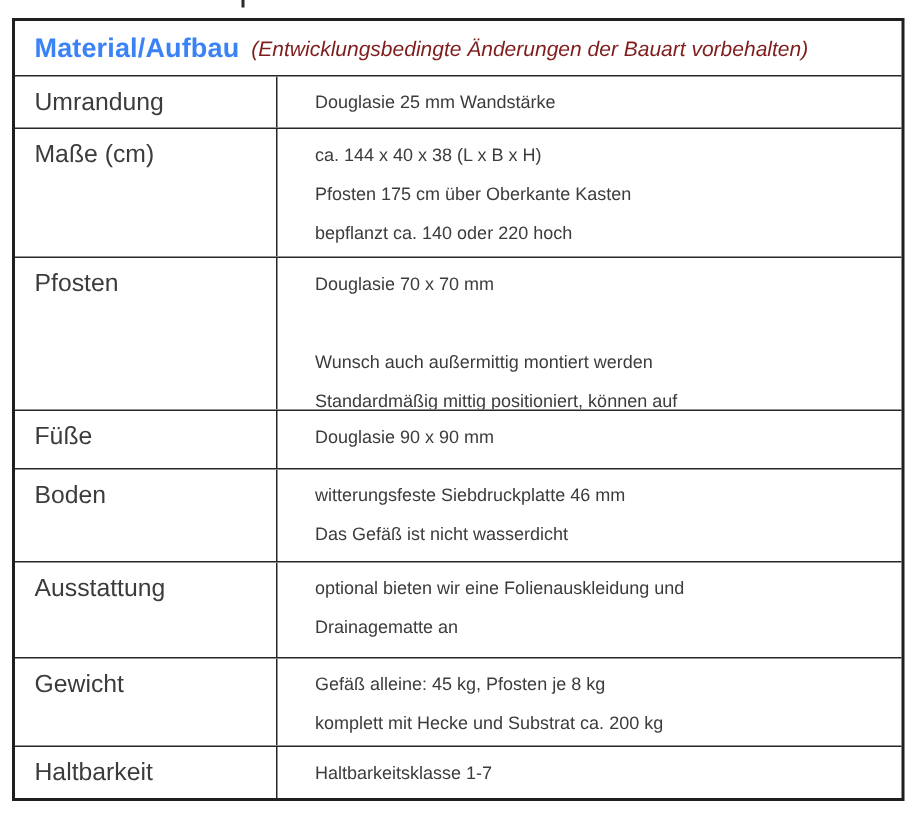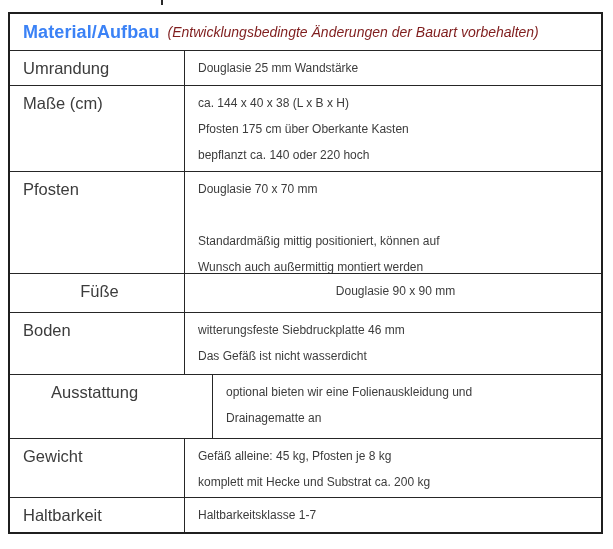--- a/index.html
+++ b/index.html
@@ -52,20 +52,21 @@
     font-style: italic;
     font-size: 14px;
     color: #7f1d1d;
     margin-left: 8px;
   }
   .row {
     display: flex;
     border-top: 1.5px solid #262626;
     box-sizing: border-box;
     overflow: hidden;
+    gap: 12px;
   }
   .cell-label {
     flex: 0 0 175px;
     width: 175px;
     box-sizing: border-box;
     border-right: 1.5px solid #262626;
     padding: 4px 8px 0 13px;
     color: #3c3c3c;
     font-size: 16.5px;
     line-height: 26px;
@@ -80,24 +81,24 @@
     font-size: 12px;
     overflow: hidden;
   }
   .line {
     line-height: 26px;
     min-height: 26px;
     white-space: nowrap;
     overflow: hidden;
   }
   .h35  { height: 35px; }
-  .h39  { height: 39px; text-align: center; }
+  .h39  { height: 39px; }
   .h59  { height: 59px; justify-content: flex-end; }
   .h62  { height: 62px; }
-  .h64  { height: 64px; padding-left: 28px; }
+  .h64  { height: 64px; }
   .h86  { height: 86px; }
   .h102 { height: 102px; }
 </style>
 </head>
 <body>
 
 <div class="page">
   <div class="crop-tick"></div>
 
   <div class="spec-table">
@@ -121,22 +122,22 @@
         <div class="line">Pfosten 175 cm über Oberkante Kasten</div>
         <div class="line">bepflanzt ca. 140 oder 220 hoch</div>
       </div>
     </div>
 
     <div class="row h102">
       <div class="cell-label">Pfosten</div>
       <div class="cell-value">
         <div class="line">Douglasie 70 x 70 mm</div>
         <div class="line"></div>
+        <div class="line">Wunsch auch außermittig montiert werden</div>
         <div class="line">Standardmäßig mittig positioniert, können auf</div>
-        <div class="line">Wunsch auch außermittig montiert werden</div>
       </div>
     </div>
 
     <div class="row h39">
       <div class="cell-label">Füße</div>
       <div class="cell-value">
         <div class="line">Douglasie 90 x 90 mm</div>
       </div>
     </div>
 

